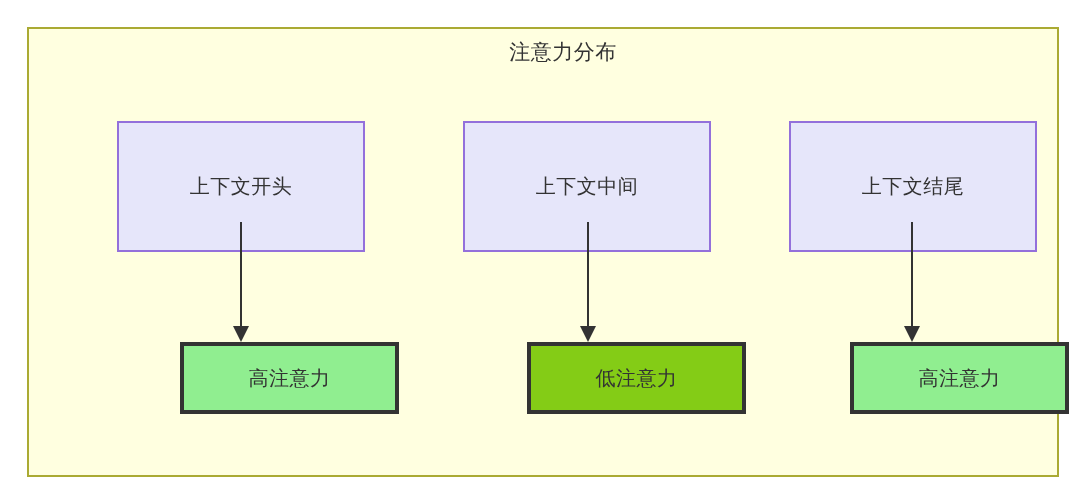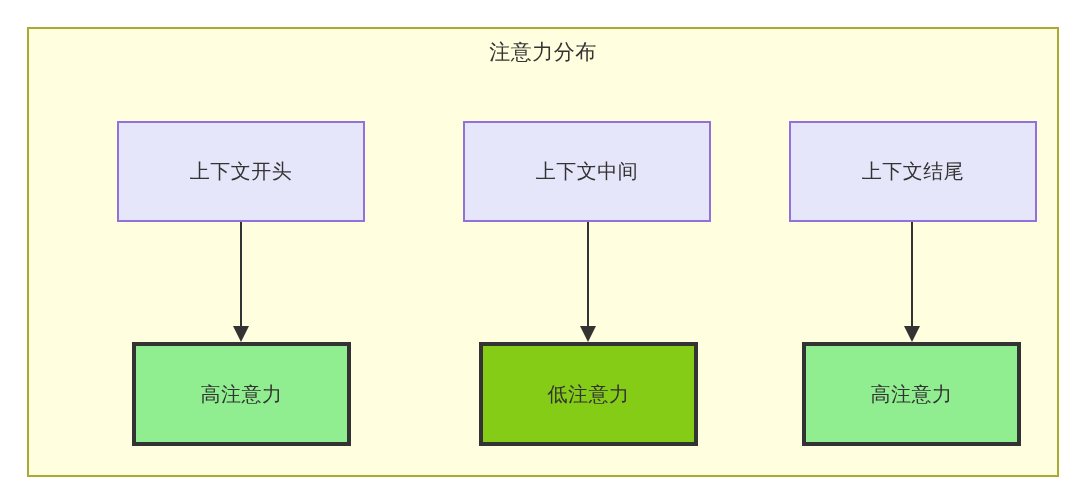--- a/index.html
+++ b/index.html
@@ -37,48 +37,50 @@
     position: absolute;
     left: 0;
     top: 9px;
     width: 100%;
     text-align: center;
     font-size: 21px;
     line-height: 28px;
     color: #333333;
     letter-spacing: 0.5px;
     white-space: nowrap;
+    padding-left: 20px;
   }
 
   
   .node {
     position: absolute;
     box-sizing: border-box;
     display: flex;
     align-items: center;
     justify-content: center;
     font-size: 20px;
     color: #333333;
     letter-spacing: 0.5px;
     white-space: nowrap;
   }
 
   .node.top {
     width: 248px;
-    height: 101px;
+    height: 131px;
     top: 92px;
     background: #e6e6fa;
     border: 2px solid #9370db;
   }
 
   .node.bottom {
     width: 219px;
-    height: 104px;
+    height: 72px;
     top: 313px;
     border: 4px solid #333333;
+    margin-left: 48px;
   }
 
   .node.fill-green  { background: #90ee90; }
   .node.fill-red    { background: #84cc16; }
 
   
   .col1.top { left: 88px; }
   .col2.top { left: 434px; }
   .col3.top { left: 760px; }
 

